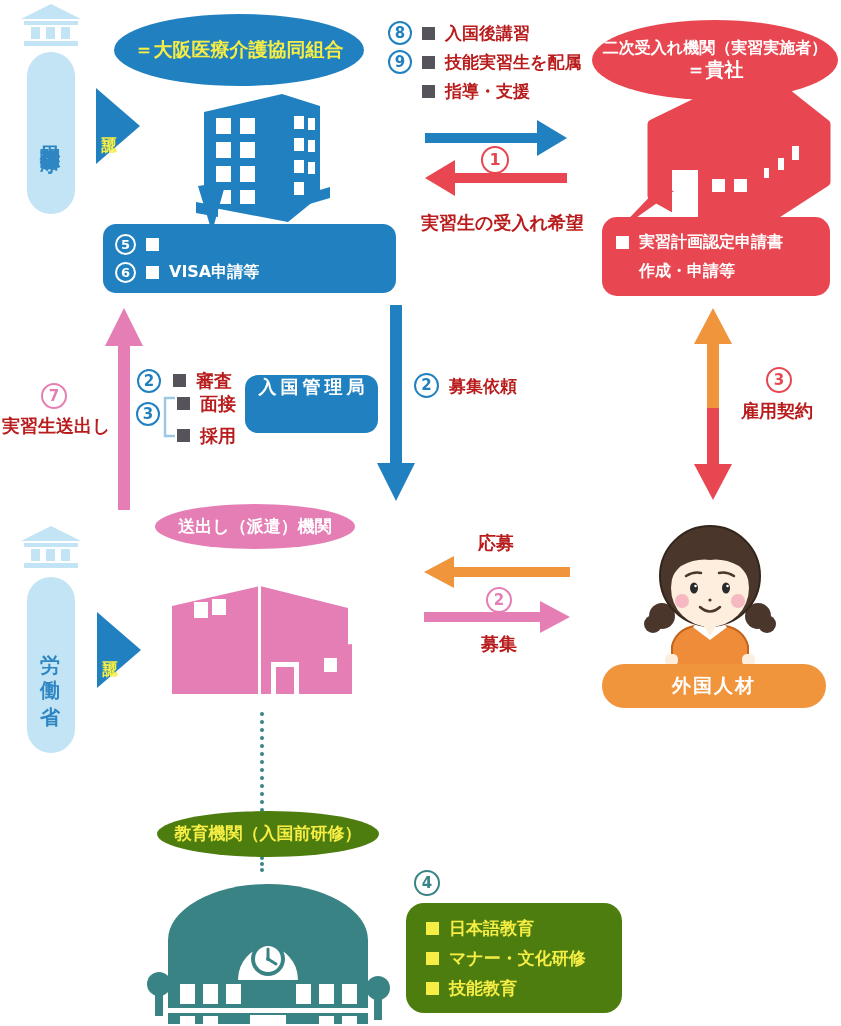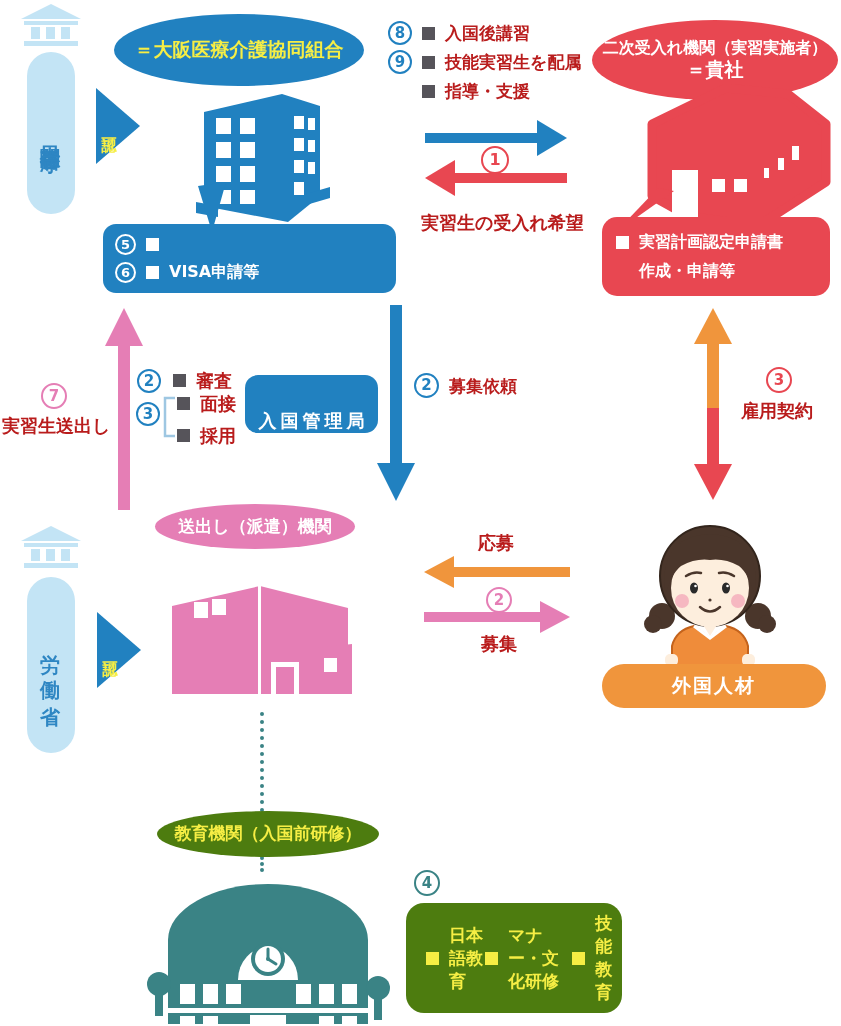--- a/index.html
+++ b/index.html
@@ -174,21 +174,21 @@
   <span class="abs b dark-t" style="left:196px;top:369px;font-size:18px;">審査</span>
   <span class="abs cnum blue" style="left:136px;top:402px;width:24px;height:24px;font-size:15px;">3</span>
   <svg class="abs" style="left:162px;top:396px;" width="14" height="42" viewBox="0 0 14 42">
     <path d="M13,2 H3 V40 H13" stroke="#9ec7e2" stroke-width="2.5" fill="none"></path>
   </svg>
   <span class="abs bullet" style="left:177px;top:397px;"></span>
   <span class="abs b dark-t" style="left:200px;top:392px;font-size:18px;">面接</span>
   <span class="abs bullet" style="left:177px;top:429px;"></span>
   <span class="abs b dark-t" style="left:200px;top:424px;font-size:18px;">採用</span>
 
-  <div class="abs rbox blue-bg" style="left:245px;top:375px;width:133px;height:58px;display:flex;align-items:flex-end;justify-content:center;font-family:Liberation Mono, monospace;">
+  <div class="abs rbox blue-bg" style="left:245px;top:375px;width:133px;height:58px;display:flex;align-items:flex-start;justify-content:center;font-family:Liberation Mono, monospace;">
     <span class="b white-t" style="font-size:18px;letter-spacing:4px;padding-left:4px;">入国管理局</span>
   </div>
 
   <svg class="abs" style="left:377px;top:305px;" width="38" height="196" viewBox="0 0 38 196">
     <g fill="#2181c0">
         <rect x="13" y="0" width="12" height="164"></rect>
         <polygon points="0,158 38,158 19,196"></polygon>
       </g>
   </svg>
   <span class="abs cnum blue" style="left:414px;top:373px;width:25px;height:25px;font-size:15px;">2</span>
@@ -279,21 +279,21 @@
       <rect x="22" y="142" width="200" height="5"></rect>
       <rect x="34" y="150" width="15" height="8"></rect>
         <rect x="57" y="150" width="15" height="8"></rect>
       <rect x="104" y="149" width="36" height="9"></rect>
       <rect x="173" y="150" width="15" height="8"></rect>
         <rect x="196" y="150" width="15" height="8"></rect>
     </g>
   </svg>
 
   <span class="abs cnum teal" style="left:414px;top:870px;width:26px;height:26px;font-size:15px;">4</span>
-  <div class="abs rbox teal-bg" style="left:406px;top:903px;width:216px;height:110px;border-radius:18px;display:flex;justify-content:space-around;padding:10px 0 10px 20px;">
+  <div class="abs rbox teal-bg" style="left:406px;top:903px;width:216px;height:110px;border-radius:18px;display:flex;flex-direction:column;justify-content:space-around;padding:10px 0 10px 20px;">
     <div class="row">
       <span class="bullet yellow"></span>
       <span class="b yellow-t" style="font-size:17px;">日本語教育</span>
     </div>
     <div class="row">
       <span class="bullet yellow"></span>
       <span class="b yellow-t" style="font-size:17px;">マナー・文化研修</span>
     </div>
     <div class="row">
       <span class="bullet yellow"></span>

